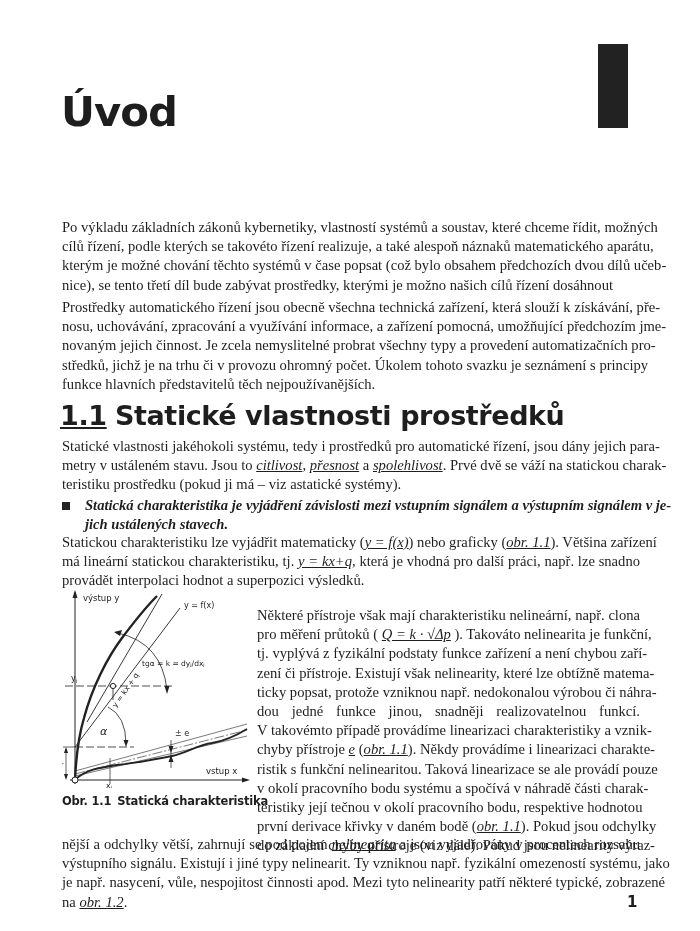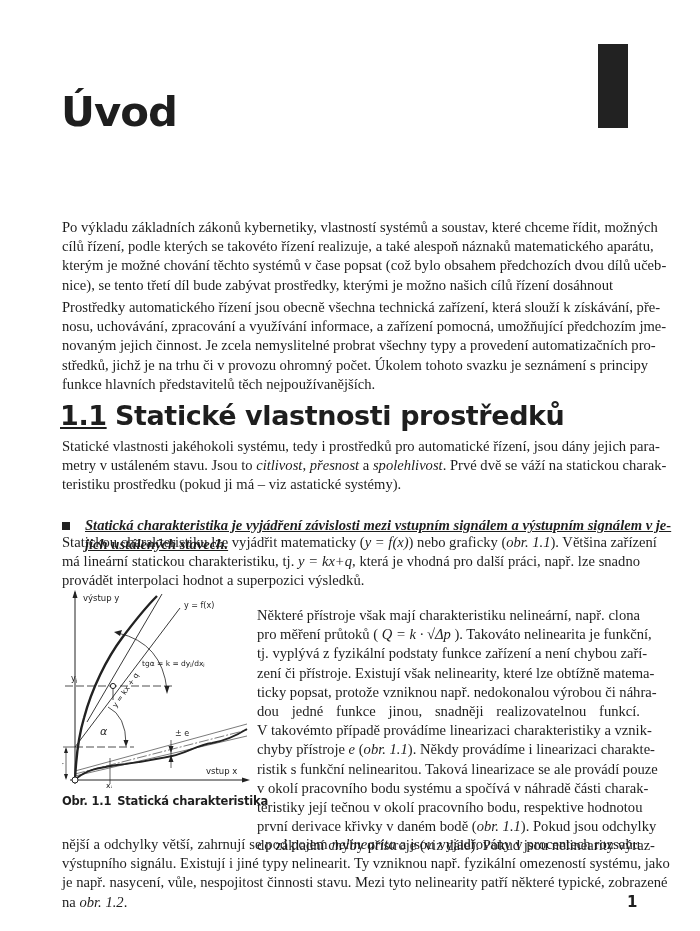--- a/index.html
+++ b/index.html
@@ -11,27 +11,27 @@
   .chapter-title { position: absolute; left: 61px; top: 92px; font-size: 41px; letter-spacing: -1px; line-height: 1; transform: scaleX(1.02); transform-origin: left; }
 
   .para { position: absolute; left: 62px; width: 578px; font-size: 14.6px; line-height: 19.2px; text-align: justify; margin: 0; }
   .para .line { display: block; text-align-last: justify; white-space: nowrap; }
   .para .line.last { text-align-last: left; }
   .para-narrow { left: 257px; width: 383px; }
 
   .section-title { position: absolute; left: 60px; top: 402px; font-size: 27px; line-height: 1; white-space: nowrap; letter-spacing: -0.4px; }
   .section-title .num { display: inline-block; width: 55px; text-decoration: underline; }
 
-  .bullet-block { position: absolute; left: 62px; top: 516px; width: 578px; font-size: 14.6px; line-height: 19.2px; text-decoration: underline; }
+  .bullet-block { position: absolute; left: 62px; top: 496px; width: 578px; font-size: 14.6px; line-height: 19.2px; }
   .bullet-square { position: absolute; left: 0; top: 6px; width: 8px; height: 8px; background: #222; }
   .bullet-text { margin-left: 23px; font-style: italic; font-weight: bold; }
   .bullet-text .line { display: block; white-space: nowrap; text-align-last: justify; }
   .bullet-text .line.last { text-align-last: left; }
 
-  i { font-style: italic; }
+  i { font-style: italic; text-decoration: underline; }
 
   .figure { position: absolute; left: 62px; top: 588px; width: 190px; height: 200px; }
   .figure-caption { position: absolute; left: 62px; top: 794px; font-size: 11.5px; white-space: nowrap; letter-spacing: -0.2px; }
   .figure-caption .cap-num { margin-right: 6px; }
 
   .page-number { position: absolute; left: 627px; top: 893px; font-size: 15px; }
 </style>
 </head>
 <body>
 
@@ -151,17 +151,17 @@
   <span class="line">ristik s funkční nelinearitou. Taková linearizace se ale provádí pouze</span>
   <span class="line">v okolí pracovního bodu systému a spočívá v náhradě části charak-</span>
   <span class="line">teristiky její tečnou v okolí pracovního bodu, respektive hodnotou</span>
   <span class="line"><span>první derivace křivky v daném bodě (</span><i>obr. 1.1</i><span>). Pokud jsou odchylky</span></span>
   <span class="line">do základní chyby přístroje (viz dále). Pokud jsou nelinearity výraz-</span>
 </p>
 
 <p class="para serif" style="top:835px;">
   <span class="line"><span>nější a odchylky větší, zahrnují se pod pojem </span><i>nelinearita</i><span> a jsou vyjadřovány v procentech rozsahu</span></span>
   <span class="line">výstupního signálu. Existují i jiné typy nelinearit. Ty vzniknou např. fyzikální omezeností systému, jako</span>
-  <span class="line">je např. nasycení, vůle, nespojitost činnosti stavu. Mezi tyto nelinearity patří některé typické, zobrazené</span>
+  <span class="line">je např. nasycení, vůle, nespojitost činnosti apod. Mezi tyto nelinearity patří některé typické, zobrazené</span>
   <span class="line last"><span>na </span><i>obr. 1.2</i><span>.</span></span>
 </p>
 
 <div class="page-number sans-bold">1</div>
 
 </body></html>

